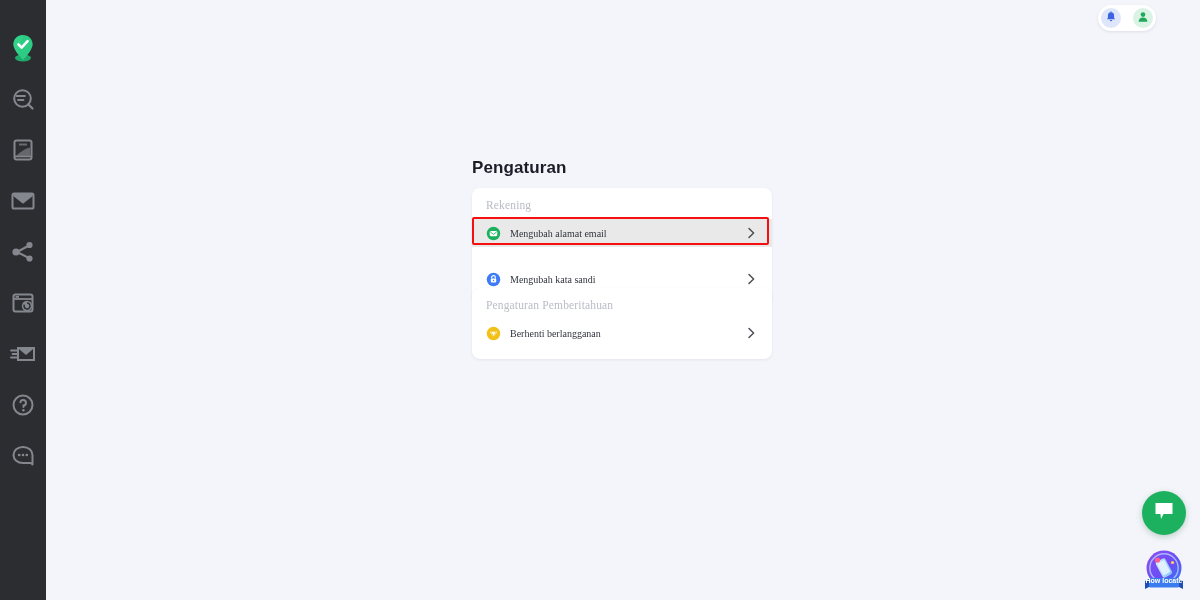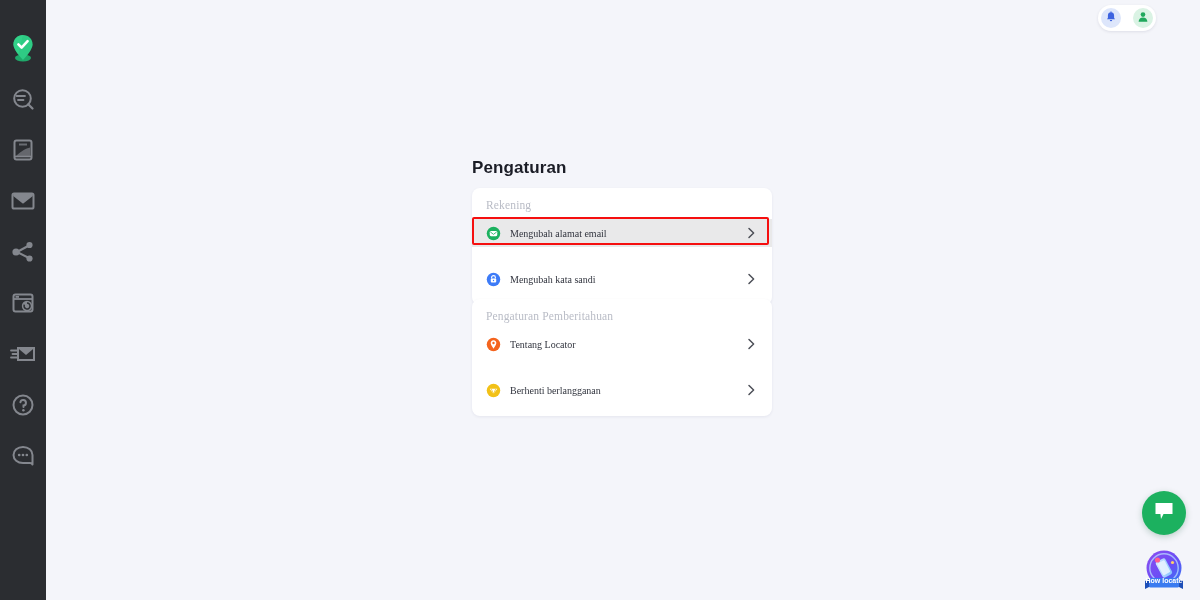--- a/index.html
+++ b/index.html
@@ -62,21 +62,21 @@
   .card {
     position: absolute; left: 426px;
     width: 300px;
     background: #ffffff;
     border-radius: 8px;
     box-shadow: 0 1px 3px rgba(30,35,80,.07);
     overflow: hidden;
     font-family: Liberation Serif, serif;
   }
   #card-account  { top: 188px; }
-  #card-notif    { top: 299px; }
+  #card-notif    { top: 288px; }
 
   .card-header {
     font-size: 11.5px; color: #b9bcc6;
     padding: 11px 14px 8px 14px;
     letter-spacing: .15px;
   }
 
   .row {
     position: relative;
     display: flex; align-items: center;
@@ -301,35 +301,20 @@
             </svg>
         </span>
       </div>
 
       <div class="card-pad-bottom"></div>
     </div>
 
     <div class="card" id="card-notif">
       <div class="card-header">Pengaturan Pemberitahuan</div>
 
-      <div class="row">
-        <span class="row-icon">
-          <svg width="15" height="15" viewBox="0 0 16 16">
-            <circle cx="8" cy="8" r="7.2" fill="#f4641e"></circle>
-            <path d="M8 3.4 C6.3 3.4 5 4.7 5 6.4 C5 8.4 8 12.4 8 12.4 C8 12.4 11 8.4 11 6.4 C11 4.7 9.7 3.4 8 3.4 Z" fill="#ffffff"></path>
-            <circle cx="8" cy="6.4" r="1.25" fill="#f4641e"></circle>
-          </svg>
-        </span>
-        <span class="row-label">Tentang Locator</span>
-        <span class="chev">
-          <svg width="14" height="14" viewBox="0 0 14 14">
-              <path d="M5 2.5 L9.6 7 L5 11.5" fill="none" stroke="#4c4f57" stroke-width="1.5" stroke-linecap="round" stroke-linejoin="round"></path>
-            </svg>
-        </span>
-      </div>
 
 
 
       <div class="row">
         <span class="row-icon">
           <svg width="15" height="15" viewBox="0 0 16 16">
             <circle cx="8" cy="8" r="7.2" fill="#f2c117"></circle>
             <path d="M4 6.2 L12 6.2 L8 11.6 Z" fill="#ffffff"></path>
             <line x1="5.6" y1="6.2" x2="8" y2="11.6" stroke="#f2c117" stroke-width=".8"></line>
             <line x1="10.4" y1="6.2" x2="8" y2="11.6" stroke="#f2c117" stroke-width=".8"></line>

